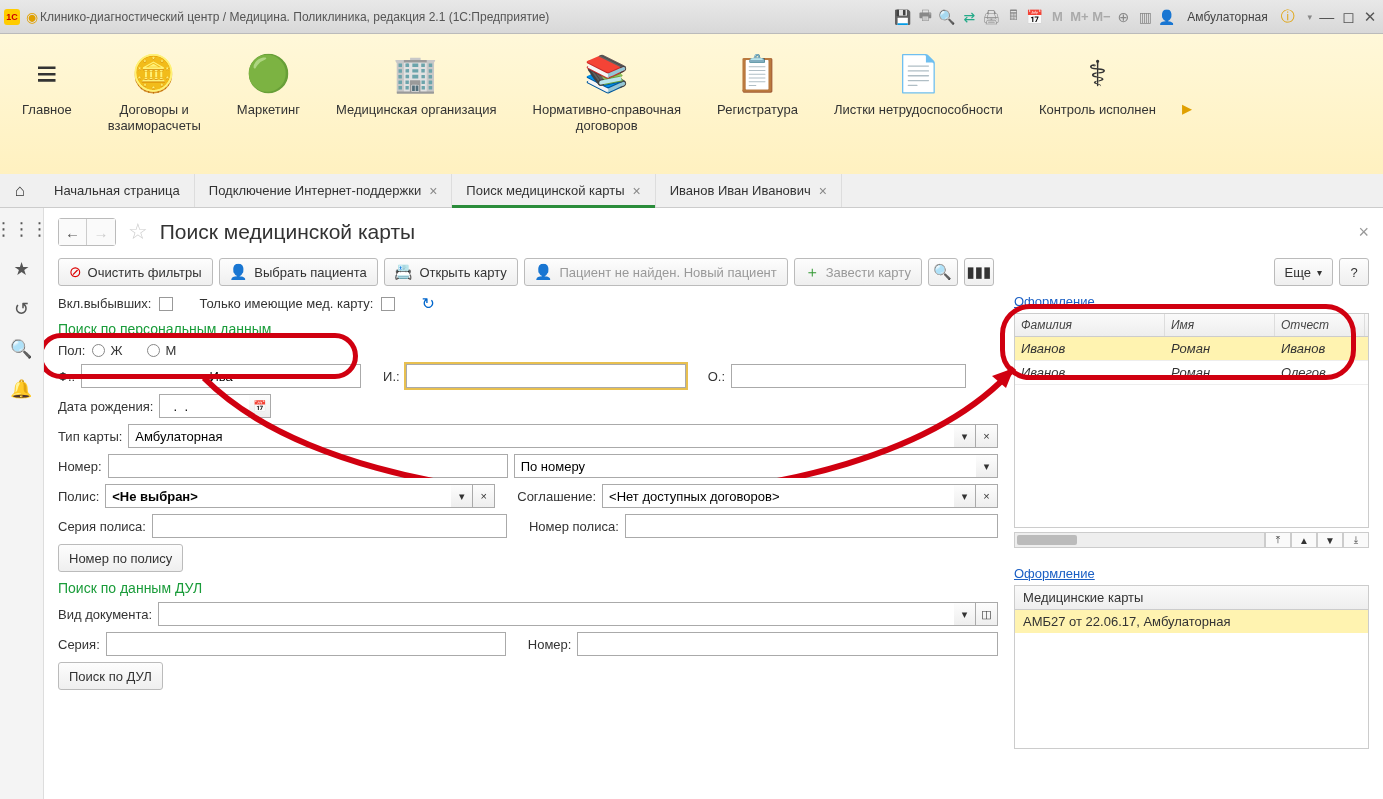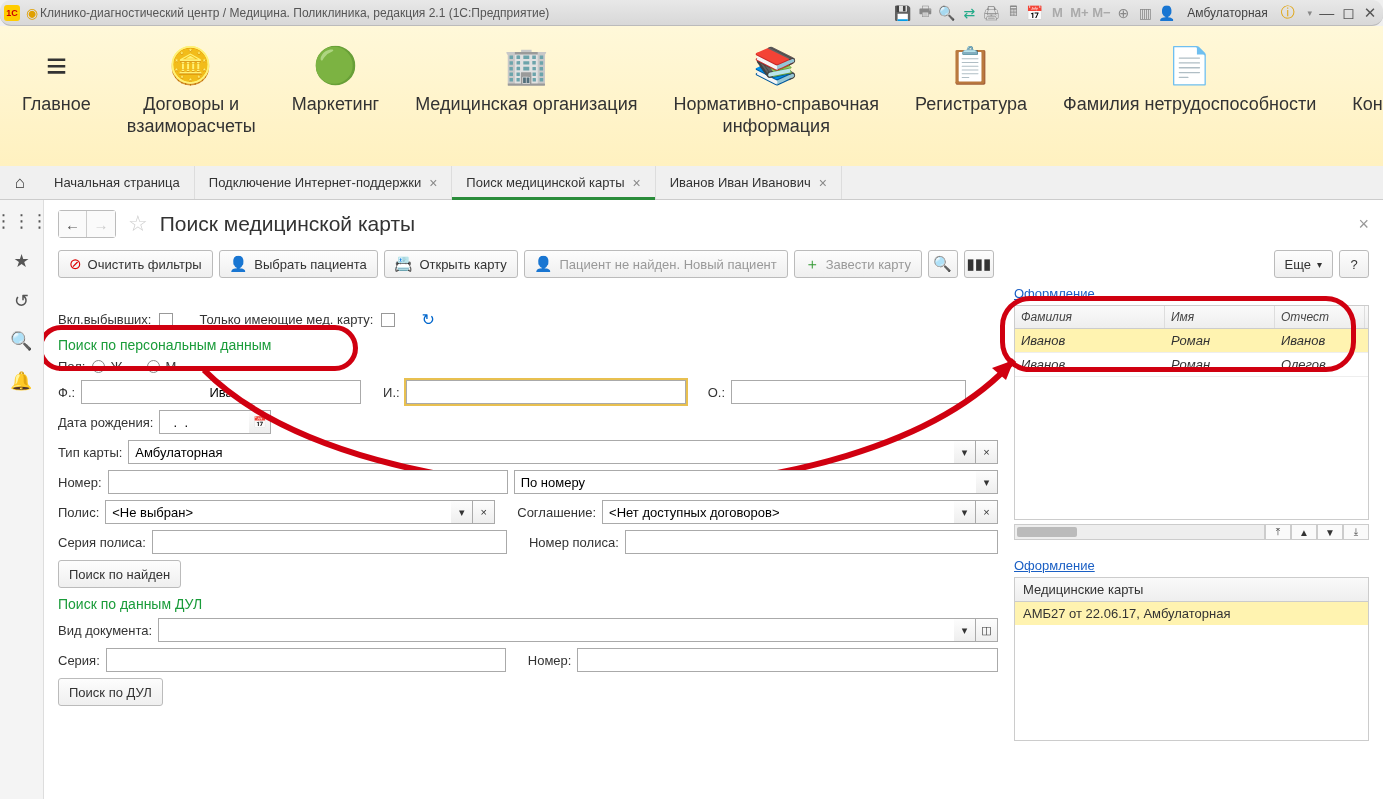--- a/index.html
+++ b/index.html
@@ -1,32 +1,32 @@
 <!DOCTYPE html>
 <html><head>
 <meta charset="utf-8">
 <style>
 * { box-sizing: border-box; margin: 0; padding: 0; }
 body { font-family: Arial, sans-serif; font-size: 13px; color: #333; background: #f0f0f0; overflow: hidden; width: 1383px; height: 799px; }
 
 
-.titlebar { height: 26px; background: linear-gradient(#e8e8e8,#d8d8d8); display: flex; align-items: center; padding: 8px 4px; border-bottom: 1px solid #bbb; border-radius: 11px; }
+.titlebar { height: 34px; background: linear-gradient(#e8e8e8,#d8d8d8); display: flex; align-items: center; padding: 8px 4px; border-bottom: 1px solid #bbb; }
 .titlebar .logo-1c { width: 16px; height: 16px; background: #ffcc00; border-radius: 3px; display: inline-flex; align-items: center; justify-content: center; font-size: 9px; font-weight: bold; color: #c00; margin-right: 4px; }
 .titlebar .title-text { flex: 1; color: #555; font-size: 12px; }
 .titlebar .bar-icons { display: flex; gap: 6px; align-items: center; }
 .titlebar .bar-icon { width: 16px; height: 16px; color: #888; font-size: 14px; cursor: pointer; display: inline-flex; align-items: center; justify-content: center; }
 .titlebar .admin { font-size: 12px; color: #444; margin: 0 6px; }
 .titlebar .item-M { color: #aaa; font-weight: bold; font-size: 13px; }
 .titlebar .window-controls span { display:inline-block; width:18px; text-align:center; color:#555; cursor:pointer; font-size:15px; }
 
 
 .ribbon { height: 140px; background: linear-gradient(#fff8d9,#fff1c0); display:flex; align-items:flex-start; padding:8px 4px 0; }
 .ribbon .sect { flex:0 0 auto; text-align:center; padding:0 18px; cursor:pointer; }
 .ribbon .sect .ico { width:48px; height:48px; margin:8px auto 4px; display:flex; align-items:center; justify-content:center; font-size:36px; }
-.ribbon .sect .lbl { font-size:18px; color:#333; line-height:1.2; }
+.ribbon .sect .lbl { font-size:13px; color:#333; line-height:1.2; }
 .ribbon .more-arrow { align-self:center; color:#e0a000; font-size:20px; padding:0 8px; cursor:pointer; }
 
 
 .tabs-strip { height:34px; background:#f0f0f0; border-bottom:1px solid #ccc; display:flex; align-items:stretch; }
 .tabs-strip .home-icon { width:40px; display:flex; align-items:center; justify-content:center; font-size:17px; color:#333; cursor:pointer; }
 .tabs-strip .tab { display:flex; align-items:center; padding:0 14px; border-right:1px solid #ddd; cursor:pointer; font-size:13px; color:#333; position:relative; }
 .tabs-strip .tab.active::after { content:""; position:absolute; left:0; right:0; bottom:-1px; height:3px; background:#2a8c3a; }
 .tabs-strip .tab .x { margin-left:8px; color:#888; font-size:14px; }
 
 
@@ -92,21 +92,21 @@
 .scroll-ctl .sbar .thumb { position:absolute; left:2px; top:2px; width:60px; height:10px; background:#bbb; border-radius:2px; }
 .scroll-ctl .sbtn { width:26px; height:16px; border:1px solid #ccc; background:#fafafa; font-size:10px; display:flex; align-items:center; justify-content:center; cursor:pointer; }
 
 .cards-head { background:linear-gradient(#fafafa,#eee); padding:4px 8px; font-size:13px; border:1px solid #ccc; border-bottom:none; }
 .cards-body { border:1px solid #ccc; height:140px; }
 .card-row { background:#fff3b0; padding:4px 8px; font-size:13px; }
 
 
 .arrow-svg { position:absolute; pointer-events:none; }
 
-.left-col { width:940px; flex-shrink:0;margin-top:24px; }
+.left-col { width:940px; flex-shrink:0; }
 .cols { display:flex; gap:16px; }
 </style>
 </head>
 <body>
 
 <div class="titlebar">
   <span class="logo-1c">1С</span>
   <span class="bar-icon" style="color:#e0a000;">◉</span>
   <span class="title-text">Клинико-диагностический центр / Медицина. Поликлиника, редакция 2.1  (1С:Предприятие)</span>
   <span class="bar-icons">
@@ -148,29 +148,29 @@
       <div class="ico">🟢</div>
       <div class="lbl">Маркетинг</div>
     </div>
   <div class="sect">
       <div class="ico">🏢</div>
       <div class="lbl">Медицинская организация</div>
     </div>
   <div class="sect">
       <div class="ico">📚</div>
       <div class="lbl" style="white-space:pre-line">Нормативно-справочная
-информация</div>
+договоров</div>
     </div>
   <div class="sect">
       <div class="ico">📋</div>
       <div class="lbl">Регистратура</div>
     </div>
   <div class="sect">
       <div class="ico">📄</div>
-      <div class="lbl">Фамилия нетрудоспособности</div>
+      <div class="lbl">Листки нетрудоспособности</div>
     </div>
   <div class="sect">
       <div class="ico">⚕</div>
       <div class="lbl">Контроль исполнен</div>
     </div>
   <div class="more-arrow">▸</div>
 </div>
 
 <div class="tabs-strip">
   <div class="home-icon">⌂</div>
@@ -302,42 +302,42 @@
       <input class="txt" style="width: 400px;">
       <div class="sel" style="flex:1;">
         <input class="txt wide" value="По номеру" style="">
         <span class="drop">▾</span>
       </div>
     </div>
 
     <div class="frow">
       <span class="flabel">Полис:</span>
       <div class="sel" style="width:390px;">
-        <input class="txt" style="width: 346px;" value="&lt;Не выбран&gt;">
+        <input class="txt" style="width: 346px; font-weight: bold;" value="&lt;Не выбран&gt;">
         <span class="drop">▾</span>
         <span class="clr">×</span>
       </div>
       <span style="width:10px;"></span>
       <span class="flabel">Соглашение:</span>
       <div class="sel" style="flex:1;">
         <input class="txt wide" value="&lt;Нет доступных договоров&gt;" style="">
         <span class="drop">▾</span>
         <span class="clr">×</span>
       </div>
     </div>
     <div class="frow">
       <span class="flabel">Серия полиса:</span>
       <input class="txt" style="width: 355px;">
       <span style="width:10px;"></span>
       <span class="flabel">Номер полиса:</span>
       <input class="txt" style="flex: 1 1 0%;">
     </div>
     <div class="frow">
       <div class="btn">
-              <span>Поиск по найден</span>
+              <span>Номер по полису</span>
             </div>
     </div>
 
     <div class="sect-head">Поиск по данным ДУЛ</div>
     <div class="frow">
       <span class="flabel">Вид документа:</span>
       <div class="sel" style="flex:1;">
         <input class="txt wide" style="">
         <span class="drop">▾</span>
         <span class="ext">◫</span>

